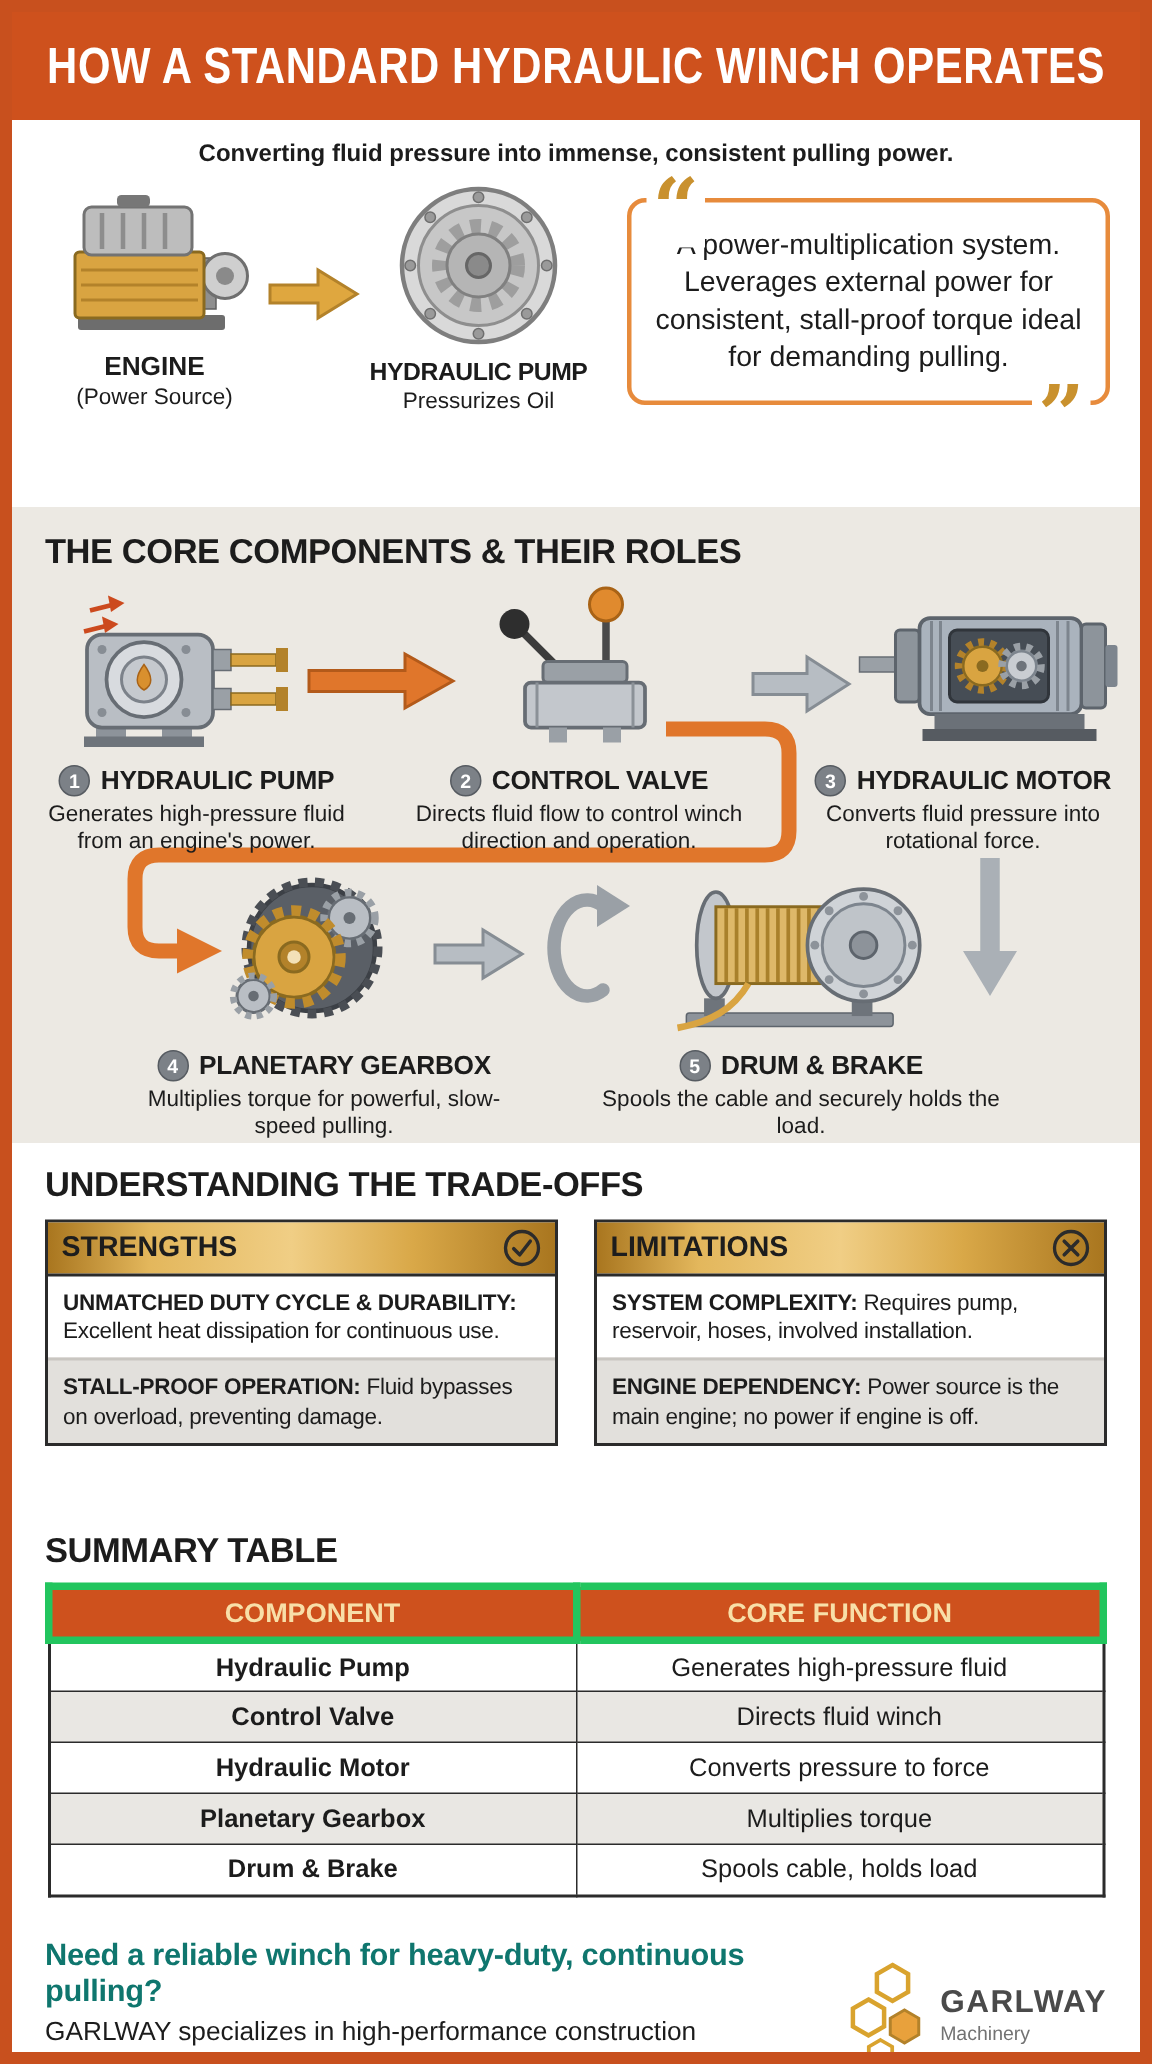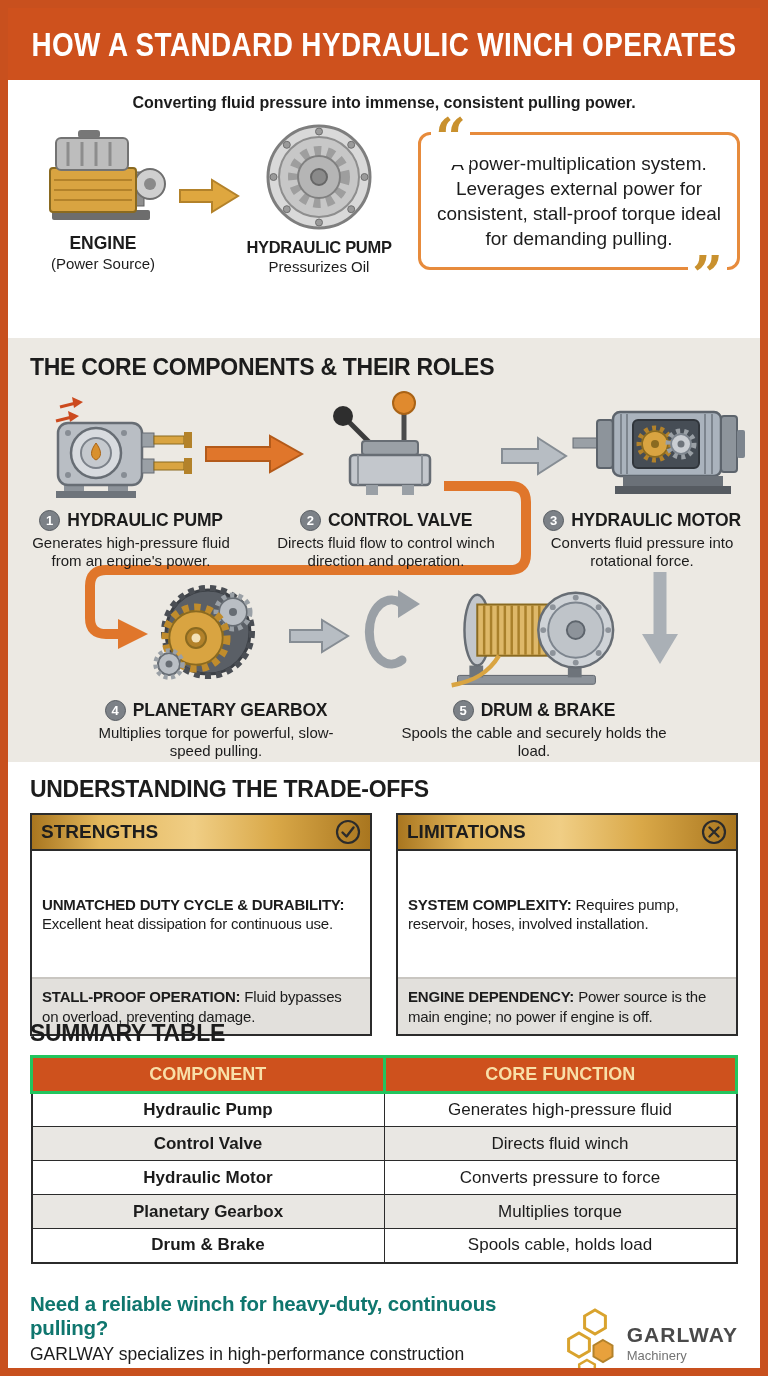--- a/index.html
+++ b/index.html
@@ -68,29 +68,29 @@
   .tradeoffs{ height:230px; background:#fff; }
   .tradeoffs h2{ margin:14px 0 0 22px; font-size:23px; letter-spacing:-0.3px; }
   .tboxes{ display:flex; gap:24px; padding:0 22px; margin-top:10px; }
   .tbox{ flex:1; border:2.5px solid #2b2b2b; background:#fff; }
   .tbox-head{
     height:36px; display:flex; align-items:center; justify-content:space-between; padding:0 9px;
     border-bottom:2px solid #2b2b2b;
     background:linear-gradient(90deg,#A9761F 0%,#E3B75C 20%,#F0CE85 48%,#D9A848 72%,#A9761F 100%);
   }
   .tbox-head span{ font-weight:bold; font-size:19px; color:#1d1d1d; }
-  .titem{ padding:8px 10px; font-size:15px; line-height:1.28; letter-spacing:-0.2px; min-height:54px;margin-top:36px; }
+  .titem{ padding:8px 10px; font-size:15px; line-height:1.28; letter-spacing:-0.2px; min-height:54px; }
   .titem.alt{ background:#E2E0DC; border-top:2px solid #c9c6c1; }
   
   .summary{ height:262px; background:#fff; }
   .summary h2{ margin:14px 0 0 22px; font-size:23px; letter-spacing:-0.3px; }
   .stable{ width:708px; margin:8px auto 0; border-collapse:collapse; border:2.5px solid #2b2b2b; }
   .stable th{
     background:#CE511D; color:#F8DFA8; font-size:18px; font-weight:bold; text-align:center;
-    height:36px; border:3px solid #22c55e; width:50%;
+    height:36px; border:5px solid #22c55e; width:50%;
   }
   .stable td{
     text-align:center; font-size:17px; height:34px; border:1.8px solid #2b2b2b;
   }
   .stable td.comp{ font-weight:bold; }
   .stable tr.alt td{ background:#E9E7E3; }
   
   .footer{ height:97px; display:flex; padding:10px 22px 0; }
   .cta{ width:560px; }
   .cta-title{ color:#0f766e; font-weight:bold; font-size:20.5px; letter-spacing:-0.2px; }

